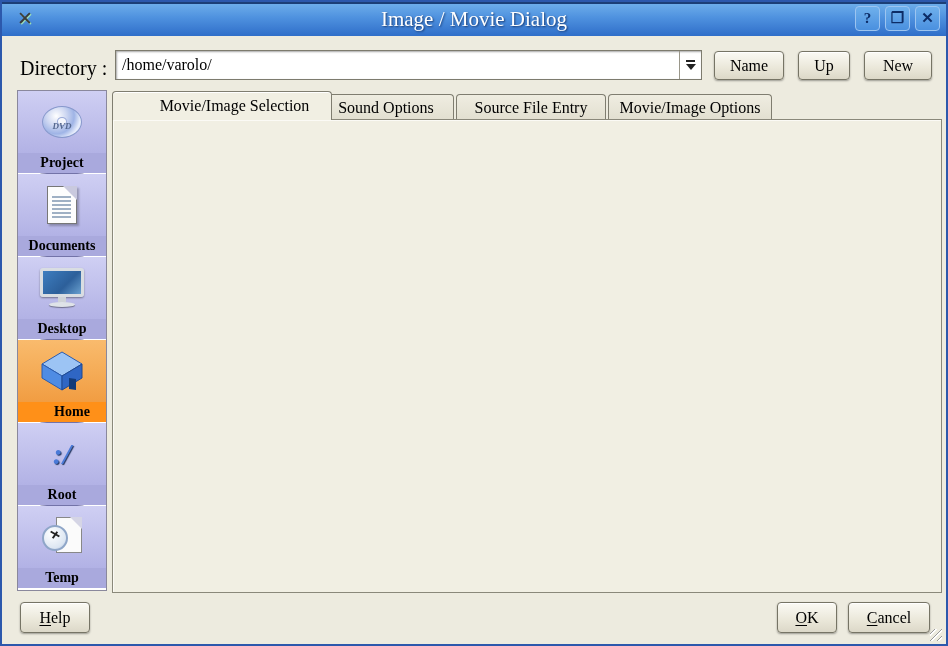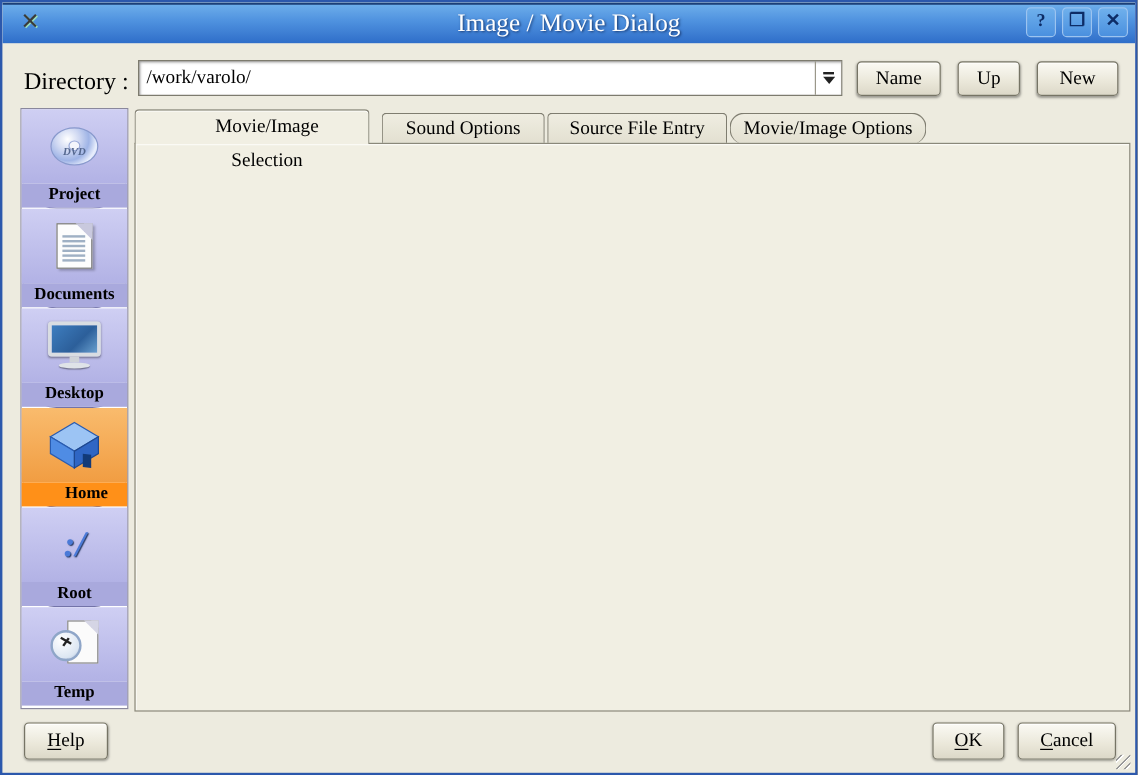--- a/index.html
+++ b/index.html
@@ -175,21 +175,21 @@
     <div class="title-text">Image / Movie Dialog</div>
     <div class="tb-btns">
       <div class="tb-btn">?</div>
       <div class="tb-btn">❐</div>
       <div class="tb-btn">✕</div>
     </div>
   </div>
 
   <div class="lbl" style="left:18px;top:55px;">Directory :</div>
   <div class="field" style="left:113px;top:48px;width:587px;height:30px;line-height:24px;">
-    <span>/work/varolo/</span>
+    <span>/home/varolo/</span>
     <div class="combo-arrow" style="right:0;top:0;height:28px;">
       <div class="bar"></div>
         <div class="tri"></div>
     </div>
   </div>
   <button class="btn" style="left:712px;top:49px;width:70px;height:29px;">Name</button>
   <button class="btn" style="left:796px;top:49px;width:52px;height:29px;">Up</button>
   <button class="btn" style="left:862px;top:49px;width:68px;height:29px;">New</button>
 
   <div class="sidebar">
@@ -249,24 +249,24 @@
             <div class="pg"></div>
             <div class="clk"></div>
             <div class="h1"></div>
             <div class="h2"></div>
           </div>
         </div>
       <div class="side-label">Temp</div>
     </div>
   </div>
 
-  <div class="tab active" style="left:110px;width:196px;padding-left:35px;">Movie/Image Selection</div>
+  <div class="tab active" style="left:110px;width:220px;padding-left:35px;">Movie/Image Selection</div>
   <div class="tab" style="left:316px;width:136px;">Sound Options</div>
   <div class="tab" style="left:454px;width:150px;">Source File Entry</div>
-  <div class="tab" style="left:606px;width:164px;border-radius:12px;">Movie/Image Options</div>
+  <div class="tab" style="left:606px;width:164px;">Movie/Image Options</div>
   <div class="tabpage"></div>
 
   <div class="table">
     <div class="thead">
       <div class="th">Name</div>
       <div class="th">Size</div>
       <div class="th">Type</div>
       <div class="th">Date</div>
       <div class="th" style="border-right:none;">Attr</div>
     </div>

